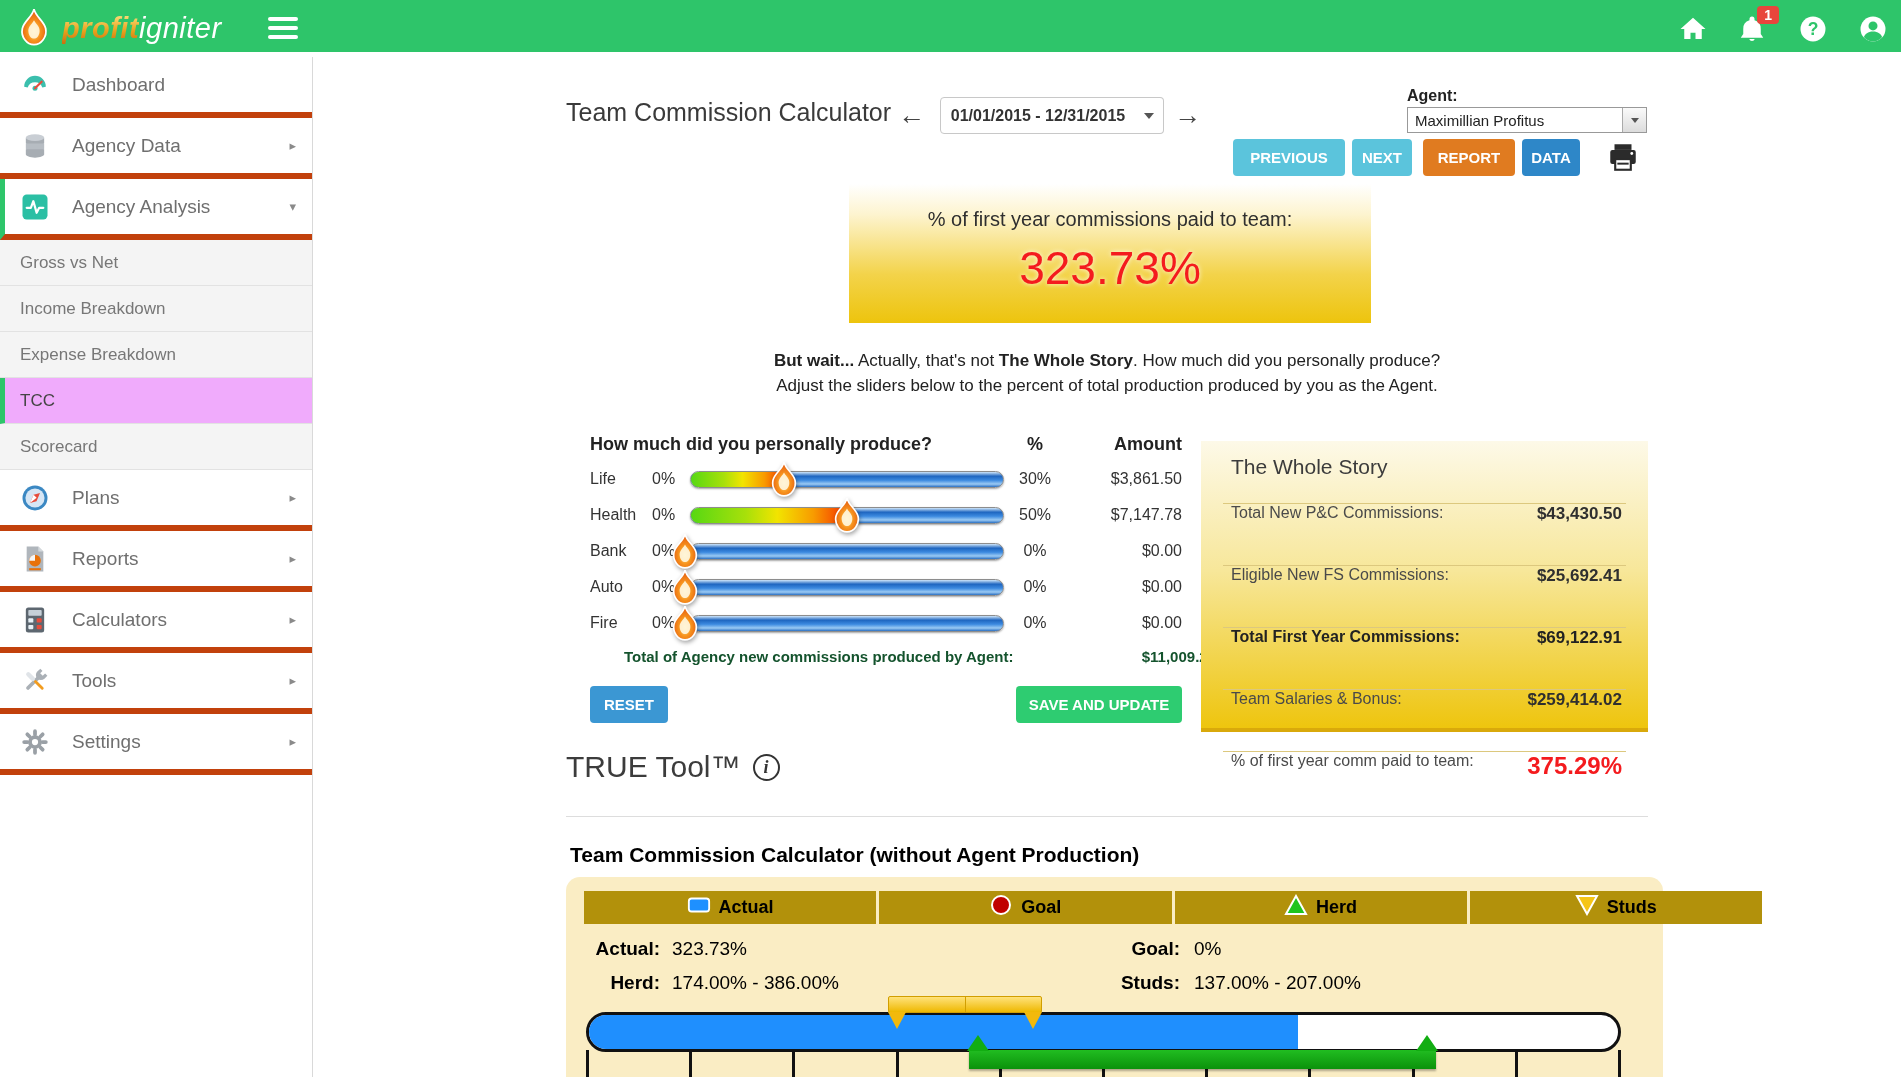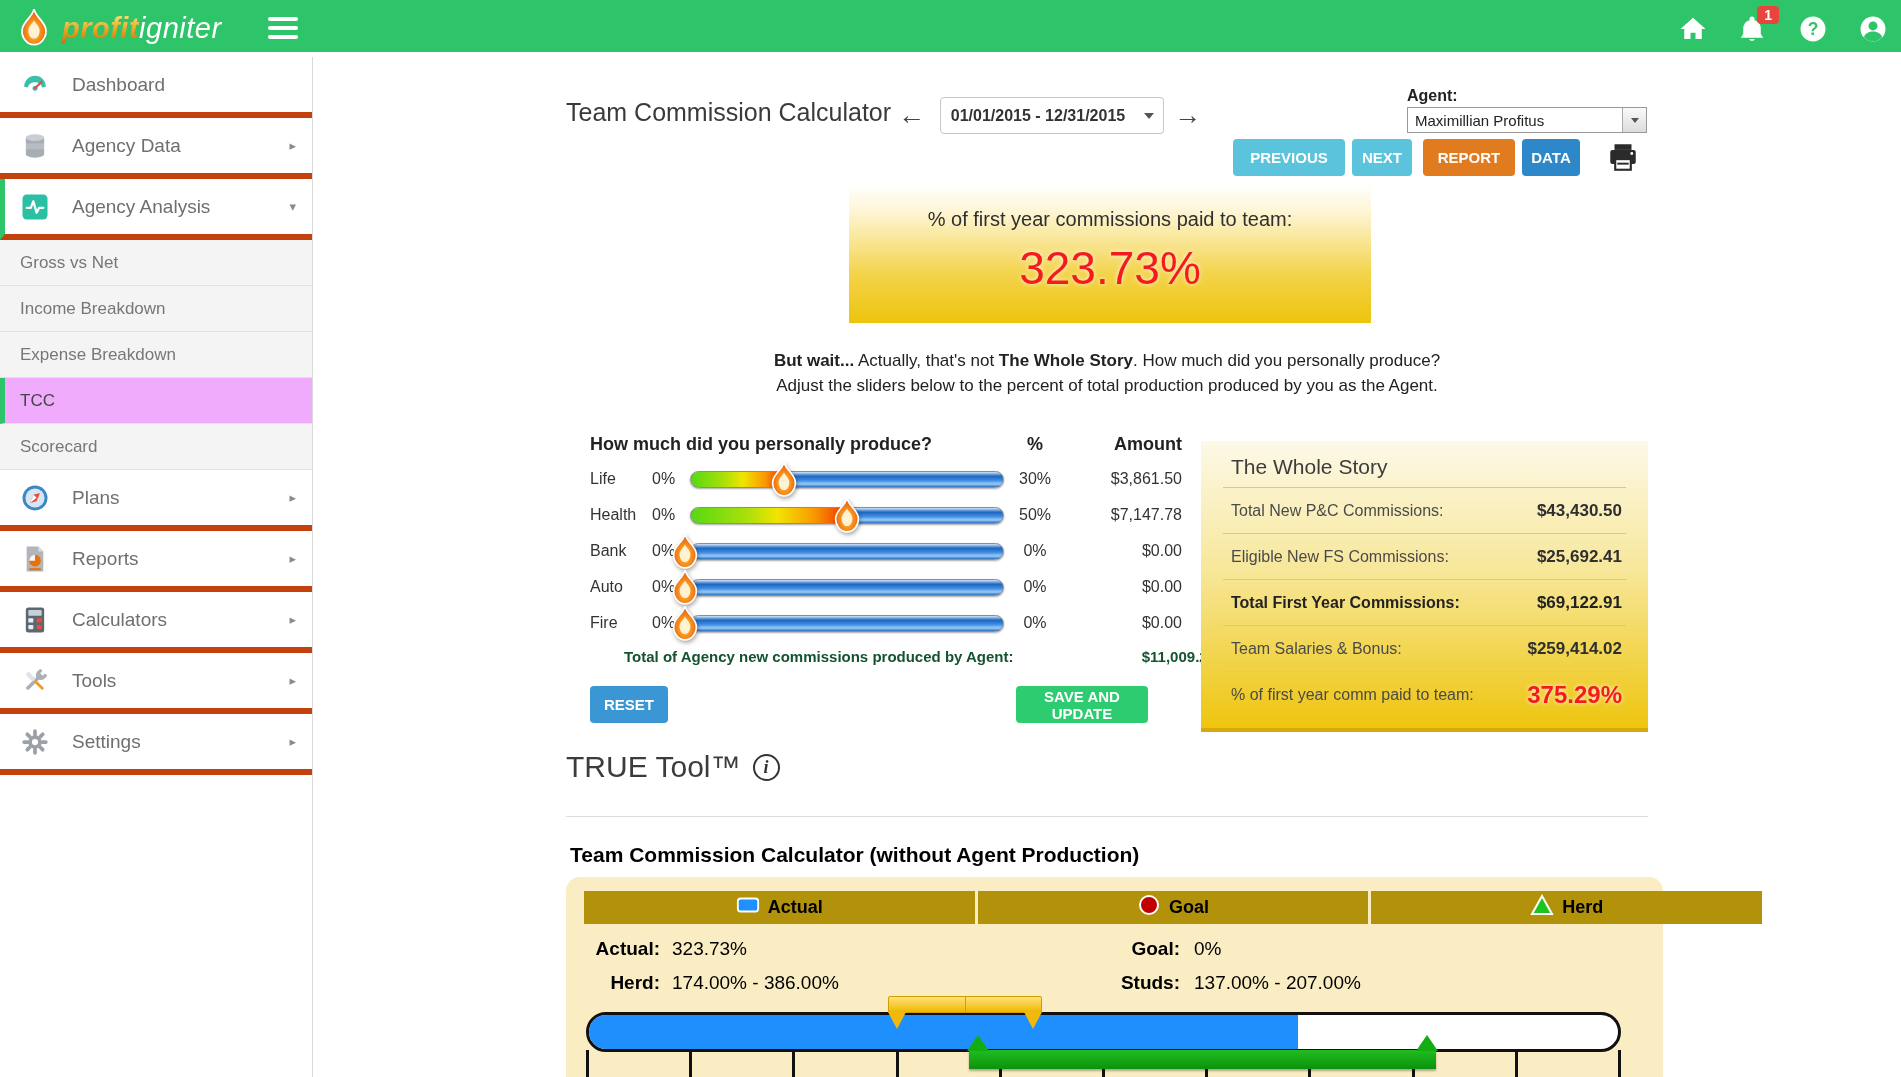--- a/index.html
+++ b/index.html
@@ -64,27 +64,27 @@
   .ptrack { position:absolute; left:100px; top:9px; width:314px; height:17px; border:1px solid #8d8d8d; border-radius:9px;
     background:linear-gradient(180deg,#cfe6fa 0%,#1f66c0 28%,#3c8ae0 55%,#9bcaf4 80%,#2a6fc2 100%);
     box-shadow:0 1px 2px rgba(0,0,0,.35); cursor:pointer; }
   .pfill { position:absolute; left:0; top:0; height:15px; border-radius:8px 0 0 8px;
     background:linear-gradient(90deg,#57d813,#a8e00a 35%,#f2e400 55%,#f89b00 78%,#f52d00 100%); }
   .pthumb { position:absolute; top:-1px; width:38px; height:38px; filter:drop-shadow(1px 2px 2px rgba(0,0,0,.35)); cursor:grab; }
   .ppct { position:absolute; left:405px; width:80px; top:8px; text-align:center; font-size:16px; color:#333; }
   .pamt { position:absolute; right:0; top:8px; width:140px; text-align:right; font-size:16px; color:#333; }
   .ptotal { left:624px; top:648px; width:592px; position:absolute; font-weight:bold; font-size:15px; color:#14532d; }
   .btn-reset { left:590px; top:686px; width:78px; height:37px; background:#3B97D3; }
-  .btn-save { left:1016px; top:686px; width:132px; height:37px; background:#2ECC71; }
+  .btn-save { left:1016px; top:686px; width:166px; height:37px; background:#2ECC71; }
 
   
   .wstory { left:1201px; top:441px; width:447px; height:291px;
     background:linear-gradient(180deg,#fdf9e8 0%,#f7e79a 45%,#eec50e 100%); border-bottom:4px solid #d9a90b; }
   .ws-title { height:46px; line-height:52px; padding-left:30px; font-size:21px; color:#3c3c3c; }
-  .ws-row { height:46px; margin:0 22px; border-top:1px solid #dcc87e; display:flex; align-items:center; padding:0 4px 0 8px; }
+  .ws-row { height:46px; margin:16px 22px; border-top:1px solid #dcc87e; display:flex; align-items:flex-start; padding:0 4px 0 8px; }
   .ws-row .wl { flex:1; font-size:16px; color:#4a4a4a; }
   .ws-row .wv { font-size:17px; font-weight:600; color:#2f2f2f; }
   .ws-row.bold .wl, .ws-row.bold .wv { font-weight:bold; color:#222; }
   .ws-row.hot .wv { color:#F41B1E; font-size:24px; font-weight:bold; text-shadow:0 0 4px rgba(255,255,255,.9); }
 
   
   .truetool { left:566px; top:750px; font-size:30px; color:#3c3c3c; display:flex; align-items:center; gap:12px; }
   .info-ic { width:27px; height:27px; border:2px solid #333; border-radius:50%; display:flex; align-items:center; justify-content:center;
     font-family:"Liberation Serif",serif; font-style:italic; font-weight:bold; font-size:18px; color:#333; cursor:pointer; }
   .hrule { left:566px; top:816px; width:1082px; border-top:1px solid #ddd; }
@@ -453,20 +453,26 @@
           <circle cx="12" cy="11" r="9" fill="#c00000" stroke="#fff" stroke-width="2"></circle>
         </svg></span>
       <span>Goal</span>
     </div>
     <div class="lg-cell">
       <span><svg viewBox="0 0 24 22">
           <path d="M12 2 22 20H2Z" fill="#1ec41e" stroke="#fff" stroke-width="2"></path>
         </svg></span>
       <span>Herd</span>
     </div>
+    <div class="lg-cell">
+      <span><svg viewBox="0 0 24 22">
+          <path d="M2 2h20L12 20Z" fill="#f5c518" stroke="#fff" stroke-width="2"></path>
+        </svg></span>
+      <span>Studs</span>
+    </div>
   </div>
 <div id="tccStats">
     <div class="stat-lbl" style="left: 500px; width: 160px; top: 938px;">Actual:</div>
     <div class="stat-val" style="left: 672px; top: 938px;">323.73%</div>
     <div class="stat-lbl" style="left: 1020px; width: 160px; top: 938px;">Goal:</div>
     <div class="stat-val" style="left: 1194px; top: 938px;">0%</div>
     <div class="stat-lbl" style="left: 500px; width: 160px; top: 972px;">Herd:</div>
     <div class="stat-val" style="left: 672px; top: 972px;">174.00% - 386.00%</div>
     <div class="stat-lbl" style="left: 1020px; width: 160px; top: 972px;">Studs:</div>
     <div class="stat-val" style="left: 1194px; top: 972px;">137.00% - 207.00%</div>

